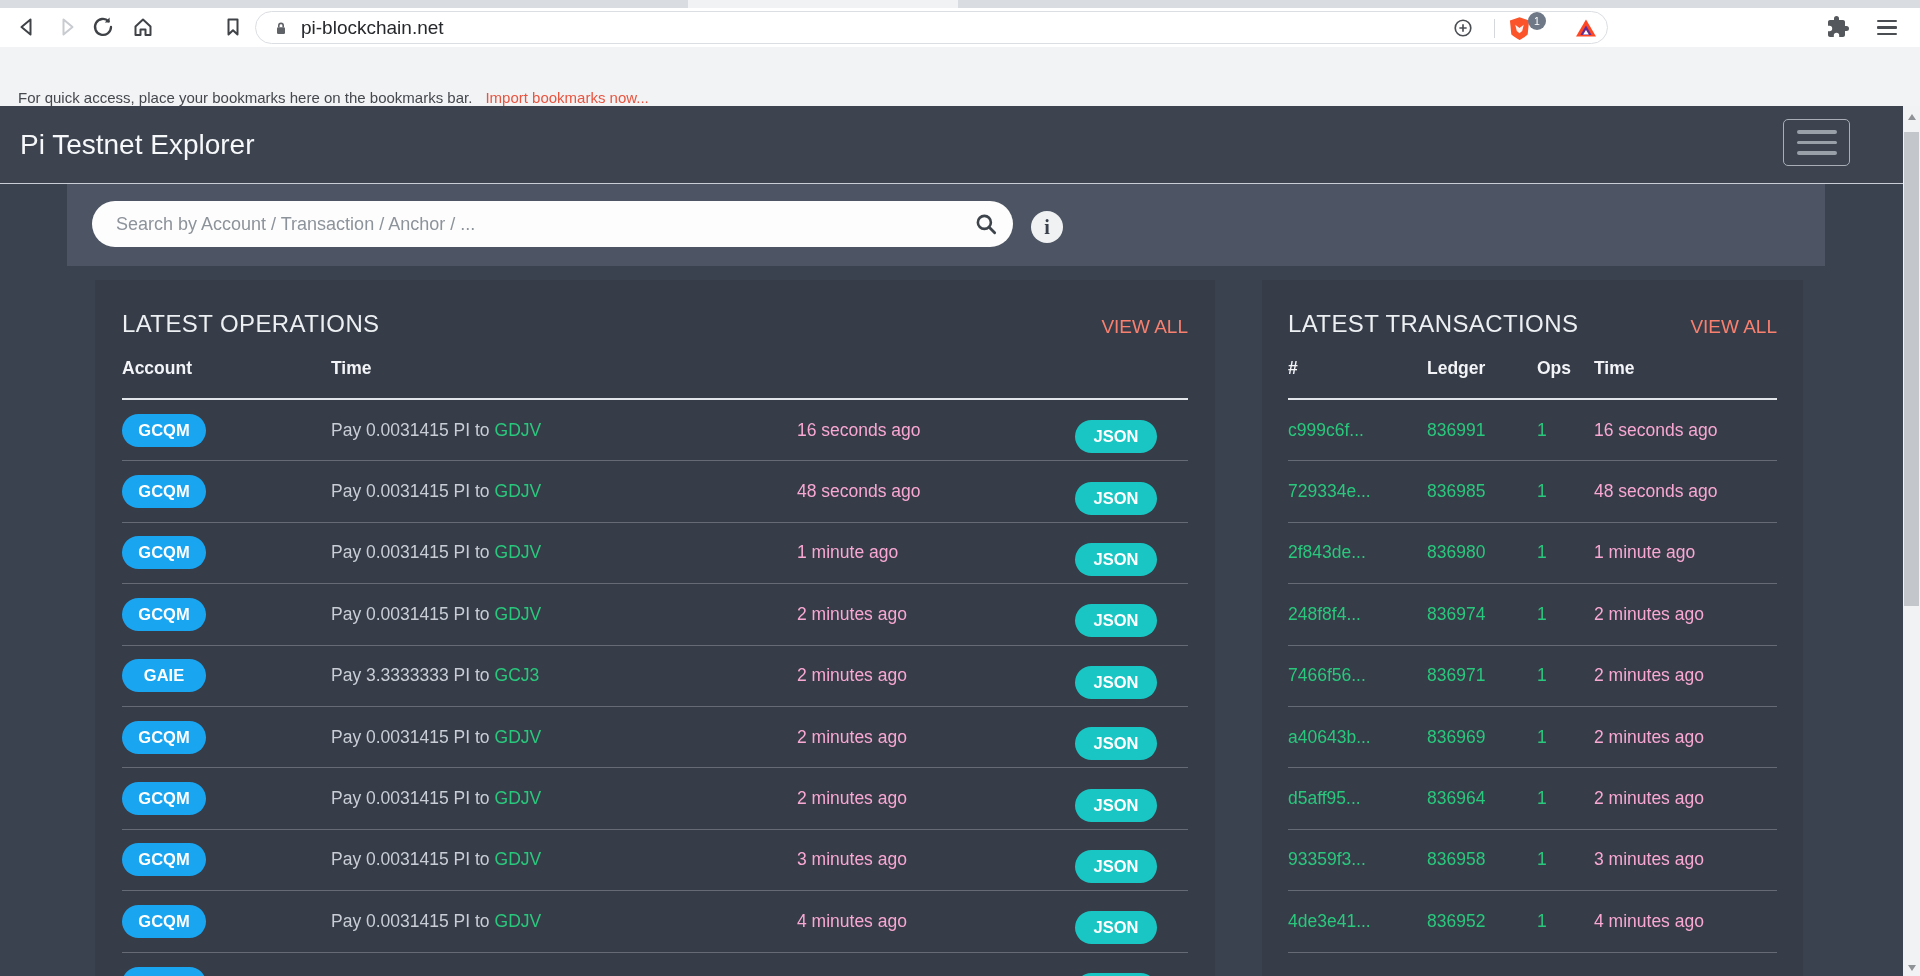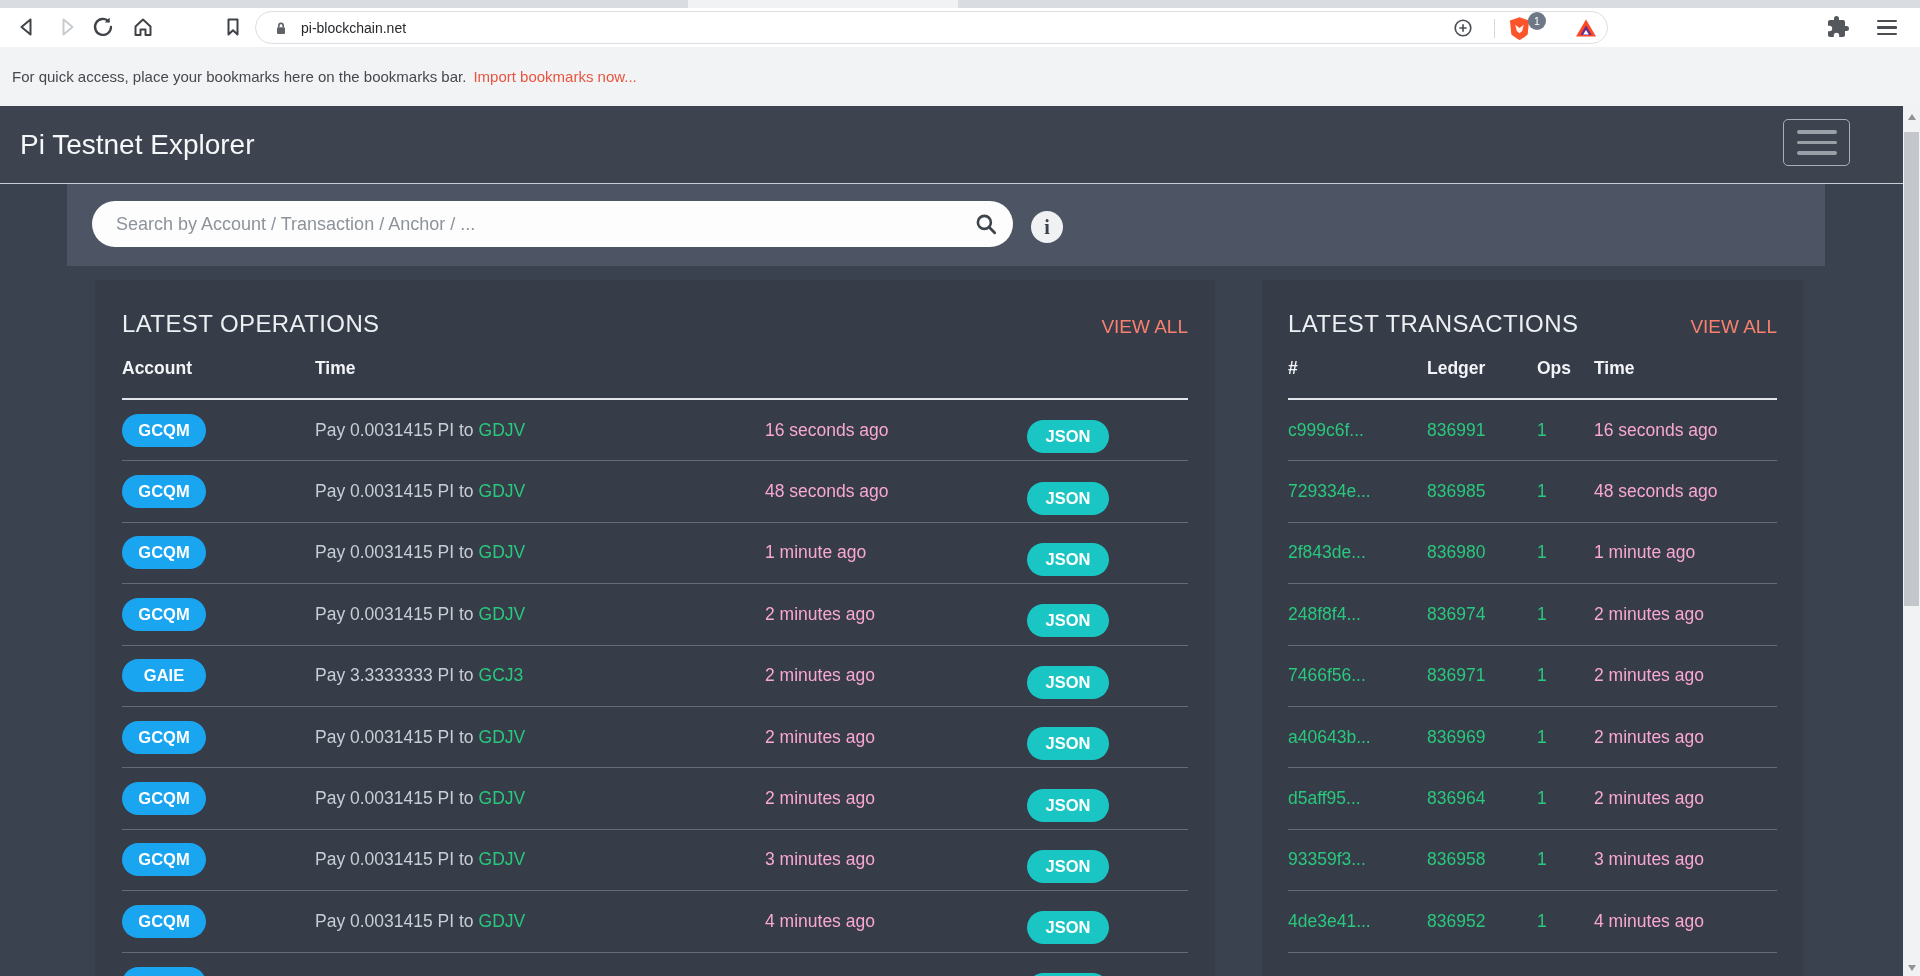--- a/index.html
+++ b/index.html
@@ -14,36 +14,36 @@
   .tb-icon { position:absolute; top:6px; width:26px; height:26px; display:flex; align-items:center; justify-content:center; }
   .tb-back    { left:14px; }
   .tb-forward { left:54px; }
   .tb-reload  { left:90px; }
   .tb-home    { left:130px; }
   .tb-bookmark{ left:220px; }
 
   .addressbar { position:absolute; left:255px; top:3px; width:1353px; height:33px; background:#fff;
                 border:1px solid #dbdee2; border-radius:17px; display:flex; align-items:center; }
   .ab-lock { margin-left:17px; display:flex; }
-  .ab-url { margin-left:12px; font-size:14px; color:#26282b; }
+  .ab-url { margin-left:12px; font-size:19px; color:#26282b; }
   .ab-plus { position:absolute; left:1196px; top:5px; width:22px; height:22px; }
   .ab-divider { position:absolute; left:1238px; top:7px; width:1px; height:19px; background:#d4d7db; }
   .ab-shield { position:absolute; left:1250px; top:3px; width:27px; height:27px; }
   .ab-badge { position:absolute; left:1272px; top:0px; width:18px; height:18px; border-radius:50%;
               background:#6f7887; color:#fff; font-size:10.5px; display:flex; align-items:center; justify-content:center; }
   .ab-bat { position:absolute; left:1318px; top:4px; width:24px; height:24px; }
 
   .tb-puzzle { position:absolute; left:1826px; top:7px; width:24px; height:24px; }
   .tb-menu { position:absolute; left:1877px; top:12px; width:20px; height:15px;
              display:flex; flex-direction:column; justify-content:space-between; }
   .tb-menu span { display:block; height:2.4px; background:#4a4e53; border-radius:1px; }
 
   .bookmarksbar { position:absolute; top:47px; left:0; width:1920px; height:59px; background:#f2f3f5;
-                  display:flex; align-items:center; padding-left:12px; font-size:15px; color:#45484d; }
-  .bookmarksbar a { color:#e8543f; text-decoration:none; margin-left:7px; cursor:pointer; }
+                  display:flex; align-items:flex-end; padding-left:18px; font-size:15px; color:#45484d; }
+  .bookmarksbar a { color:#e8543f; text-decoration:none; margin-left:13px; cursor:pointer; }
 
   
   .page { position:absolute; top:106px; left:0; width:1903px; height:870px; background:var(--page-bg,#3b424f); overflow:hidden; }
 
   .navbar { position:absolute; top:0; left:0; width:100%; height:78px; background:var(--navbar-bg,#3d4450);
             border-bottom:1px solid #c9ced6; }
   .navbar-title { position:absolute; left:20px; top:50%; transform:translateY(-50%); font-size:28px; color:#f6f8fa; }
   .toggler { position:absolute; right:53px; top:13px; width:67px; height:47px; border:1px solid #a9aeb6;
              border-radius:5px; display:flex; flex-direction:column; justify-content:center; gap:7px; align-items:center; cursor:pointer; }
   .toggler span { display:block; width:40px; height:3.5px; background:#9aa0a8; border-radius:2px; }
@@ -61,21 +61,21 @@
   .card { position:absolute; top:174px; height:700px; background:var(--card-bg,#363c48); }
   .card-ops { left:95px;  width:1120px; padding:0 27px; }
   .card-tx  { left:1262px; width:541px; padding:0 26px; }
 
   .panel-head { height:58px; display:flex; justify-content:space-between; align-items:flex-end; }
   .panel-title { font-size:24px; letter-spacing:.4px; color:#edf0f3; }
   .view-all { font-size:19px; color:var(--salmon,#f9806f); text-decoration:none; cursor:pointer; }
 
   .thead { height:62px; border-bottom:2px solid #e2e6ea; display:grid; align-items:center;
            font-weight:bold; font-size:17.5px; color:#f2f4f7; }
-  .ops-grid { grid-template-columns:193px 450px 262px 1fr; }
+  .ops-grid { grid-template-columns:193px 450px 262px 1fr;gap:16px; }
   .tx-grid  { grid-template-columns:139px 110px 57px 1fr; }
 
   .row { height:61.4px; border-bottom:1px solid rgba(223,228,235,.28); display:grid; align-items:center; font-size:17.5px; }
   .row.partial { border-bottom:none; }
 
   .pill { display:inline-flex; align-items:center; justify-content:center; width:84px; height:33px;
           border-radius:17px; color:#fff; font-weight:bold; font-size:16.5px; cursor:pointer; justify-self:start; }
   .pill-blue { background:var(--accent-blue,#1aa5f1); }
   .pill-teal { background:var(--accent-teal,#19c6c3); width:82px;margin-top:13px; }
 

